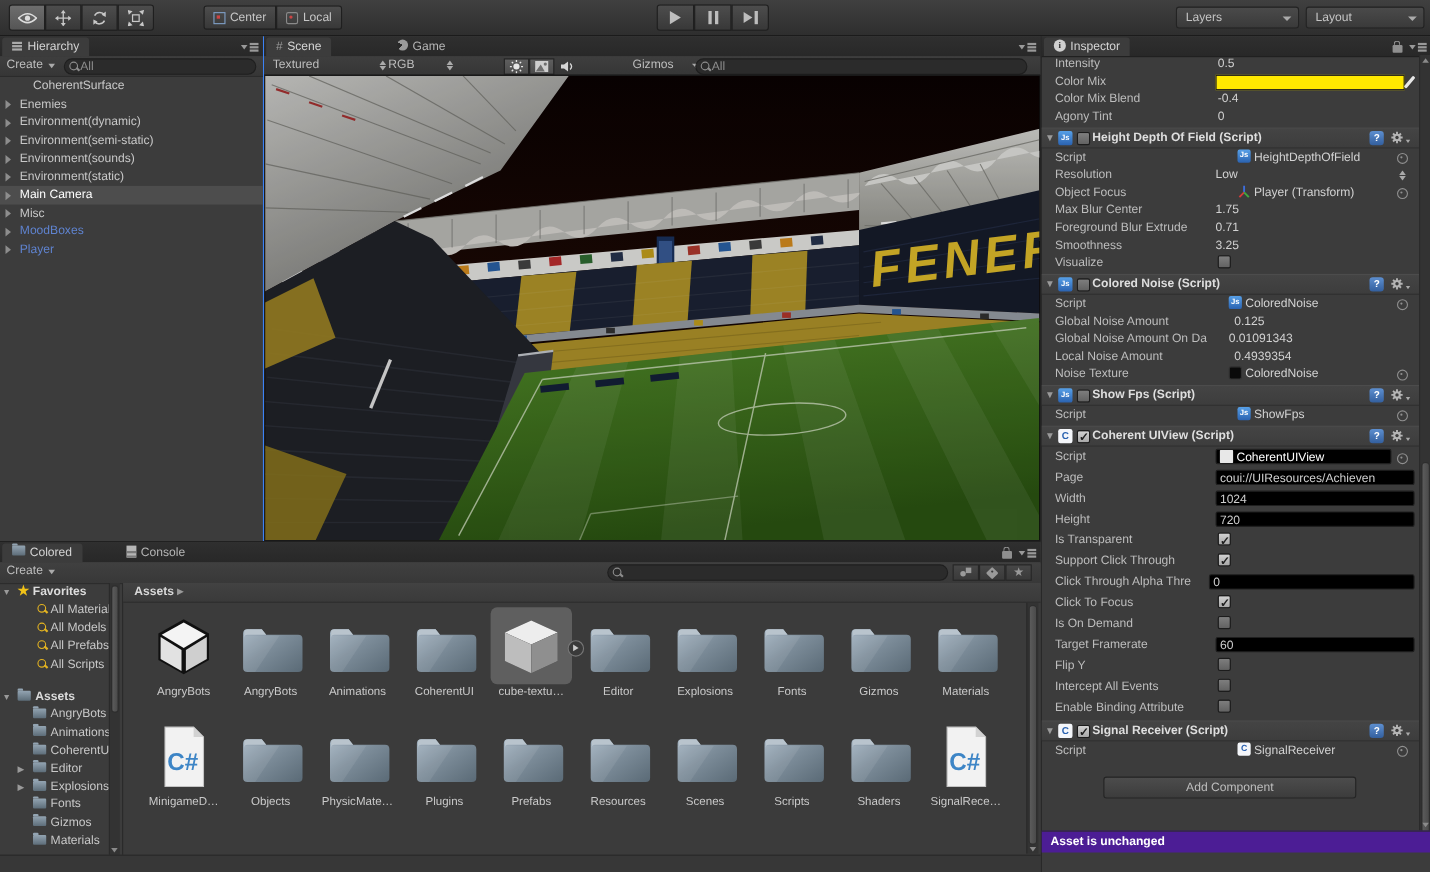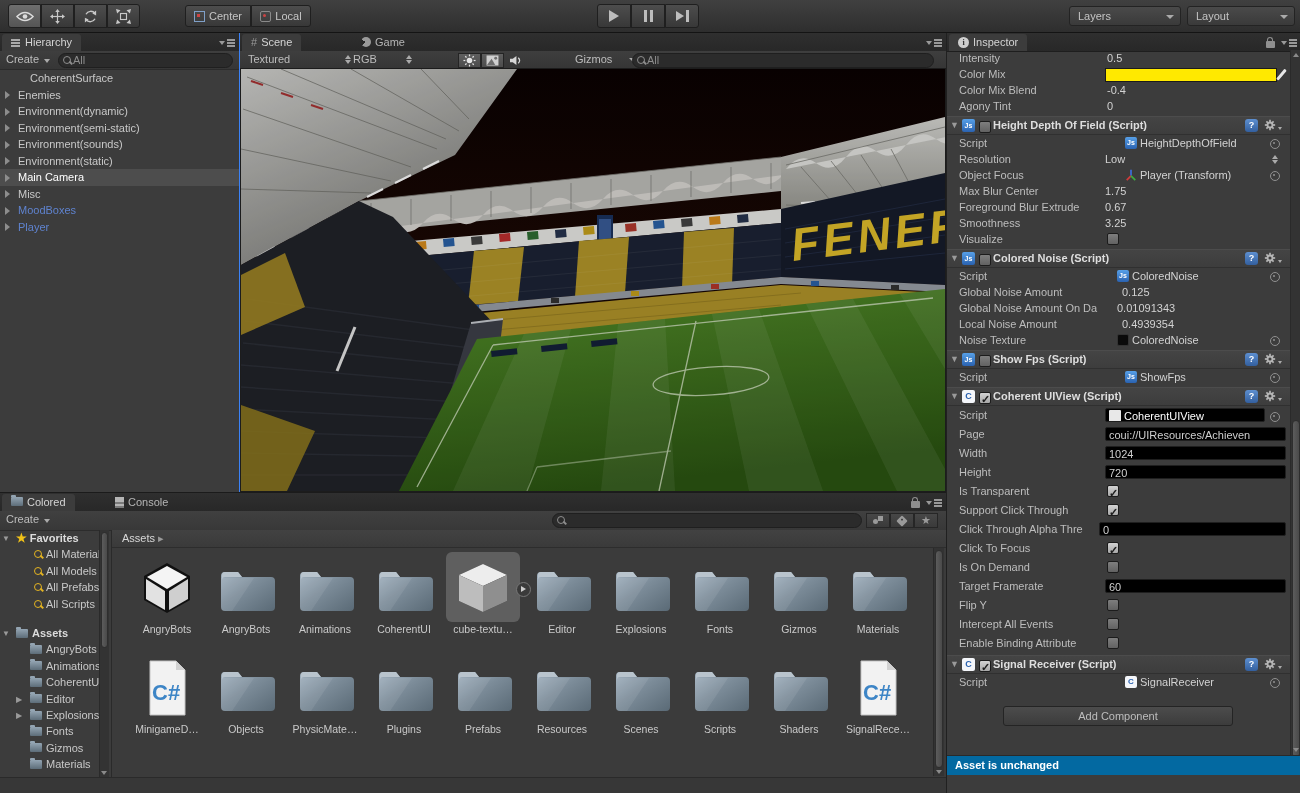--- a/index.html
+++ b/index.html
@@ -80,41 +80,41 @@
   .picker::after{content:"";position:absolute;left:2px;top:2px;width:2px;height:2px;border-radius:50%;background:#909090}
   .mini{display:inline-block;width:12px;height:12px;border-radius:2px;font-size:7px;font-weight:bold;color:#fff;text-align:center;
         line-height:12px;background:linear-gradient(#57a0e8,#2a62b0);vertical-align:middle;margin:-2px 3px 0 0}
   .mini.c{background:#f4f6fa;color:#2a62b0;font-size:8px}
   .mini.doc{background:#e8e8e8;border-radius:1px}
   .mini.tex{background:#0a0a0a;border:1px solid #333;box-sizing:border-box}
   .swatch{position:absolute;left:158px;top:2px;width:170px;height:12px;border:1px solid #1b1b1b}
   .dropper{position:absolute;right:8px;top:2px;width:2.5px;height:13px;background:#e8e8e8;transform:rotate(40deg);border-radius:1px}
   .addcomp{position:absolute;left:62px;width:230px;height:20px;box-sizing:border-box;border:1px solid #242424;border-radius:3px;
            background:linear-gradient(#4c4c4c,#3c3c3c);color:#bdbdbd;text-align:center;line-height:18px}
-  .ins-status{position:absolute;left:0;right:0;top:722px;height:19px;line-height:19px;background:#0369a1;
+  .ins-status{position:absolute;left:0;right:0;top:722px;height:19px;line-height:19px;background:#4c1d95;
               border-top:1px solid #2a2a2a;color:#fff;font-weight:bold;padding-left:8px}
   .vscroll{position:absolute;width:10px;background:#333;border-left:1px solid #2a2a2a}
   .vthumb{position:absolute;left:1px;width:8px;background:linear-gradient(90deg,#5c5c5c,#4a4a4a);border-radius:4px;border:1px solid #2e2e2e;box-sizing:border-box}
   .sarr{position:absolute;left:2px;width:0;height:0;border-left:3px solid transparent;border-right:3px solid transparent}
   .sarr.up{border-bottom:4px solid #8a8a8a}.sarr.dn{border-top:4px solid #8a8a8a}
   
   .proj{position:absolute;left:0;top:492px;width:946px;height:301px;background:#3c3c3c;border-top:1px solid #1b1b1b}
   .ptool{position:absolute;left:0;top:18px;right:0;height:19px;background:linear-gradient(#404040,#383838);border-bottom:1px solid #2c2c2c}
   .ptool .ibtn{position:absolute;top:2px;width:24px;height:15px;box-sizing:border-box;border:1px solid #262626;
                background:linear-gradient(#474747,#3a3a3a);display:flex;align-items:center;justify-content:center}
   .tree{position:absolute;left:0;top:37px;width:108px;bottom:16px;overflow:hidden}
   .trow{position:relative;height:16.4px;line-height:16.4px;padding-left:30px;white-space:nowrap;overflow:hidden;color:#c8c8c8}
   .trow.hd{font-weight:bold;color:#dcdcdc;padding-left:16px}
   .tfold{position:absolute;color:#9a9a9a;font-size:8px;top:1px}
   .minifolder{display:inline-block;width:12px;height:9px;background:linear-gradient(#93a4b2,#5d6d79);border-radius:1px;position:relative;vertical-align:middle;margin:-2px 4px 0 0}
   .minifolder::before{content:"";position:absolute;left:0;top:-2px;width:5px;height:2px;background:#93a4b2;border-radius:1px 1px 0 0}
   .star{color:#f2c318;font-size:12px;vertical-align:middle;margin:-2px 3px 0 0;display:inline-block}
   .grid{position:absolute;left:111px;top:37px;right:0;bottom:16px;background:#3b3b3b;border-left:1px solid #2a2a2a}
   .crumb{position:absolute;left:0;right:0;top:0;height:17px;line-height:17px;background:linear-gradient(#424242,#3a3a3a);
-         border-bottom:1px solid #2d2d2d;padding-left:10px;font-weight:normal;color:#d8d8d8}
+         border-bottom:1px solid #2d2d2d;padding-left:10px;font-weight:bold;color:#d8d8d8}
   .tile{position:absolute;width:78px;text-align:center}
   .tile .ticon{position:relative;width:64px;height:64px;margin:0 auto}
   .tile .tlabel{margin-top:3px;font-size:10.5px;color:#c9c9c9;white-space:nowrap;overflow:hidden}
   .tile.sel .ticon::before{content:"";position:absolute;left:-5px;top:-4px;right:-5px;bottom:-2px;background:#5f5f5f;border-radius:6px;z-index:0}
   .tile .ticon svg{position:relative;z-index:1}
   .playbadge{position:absolute;right:-16px;top:26px;width:13px;height:13px;border-radius:50%;background:#3a3a3a;border:1px solid #777;z-index:2}
   .playbadge::after{content:"";position:absolute;left:4px;top:3px;width:0;height:0;border-top:3.5px solid transparent;border-bottom:3.5px solid transparent;border-left:5px solid #ccc}
   .pfooter{position:absolute;left:0;right:0;bottom:0;height:16px;background:#373737;border-top:1px solid #2a2a2a}
   .tag{display:inline-block;width:8px;height:8px;background:#9a9a9a;transform:rotate(45deg);border-radius:1px;position:relative}
   .tag::after{content:"";position:absolute;left:2px;top:2px;width:2px;height:2px;border-radius:50%;background:#3a3a3a}
@@ -578,21 +578,21 @@
     </div>
     <div class="ins-row"><span class="lbl">Script</span><span style="position:absolute;left:178px"><span class="mini">Js</span><span class="val">HeightDepthOfField</span></span><span class="picker"></span></div>
     <div class="ins-row"><span class="lbl">Resolution</span><span class="val" style="position:absolute;left:158px">Low</span><span class="updown" style="right:12px;top:4px">
           <i class="u"></i>
           <i class="d"></i>
         </span></div>
     <div class="ins-row"><span class="lbl">Object Focus</span><span style="position:absolute;left:178px"><svg width="12" height="12" style="vertical-align:middle;margin:-2px 3px 0 0">
             <use href="#sym-axis"></use>
           </svg><span class="val">Player (Transform)</span></span><span class="picker"></span></div>
     <div class="ins-row"><span class="lbl">Max Blur Center</span><span class="val" style="position:absolute;left:158px">1.75</span></div>
-    <div class="ins-row"><span class="lbl">Foreground Blur Extrude</span><span class="val" style="position:absolute;left:158px">0.67</span></div>
+    <div class="ins-row"><span class="lbl">Foreground Blur Extrude</span><span class="val" style="position:absolute;left:158px">0.71</span></div>
     <div class="ins-row"><span class="lbl">Smoothness</span><span class="val" style="position:absolute;left:158px">3.25</span></div>
     <div class="ins-row"><span class="lbl">Visualize</span><span class="cb"></span></div>
 
     <div class="comp-h">
       <span class="fold">▼</span>
       <span class="badge">Js</span>
       <span class="hcbx"><span class="cb"></span></span>
       <span>Colored Noise (Script)</span>
       <span class="help">?</span>
       <span class="gearw"><svg width="12" height="12">

